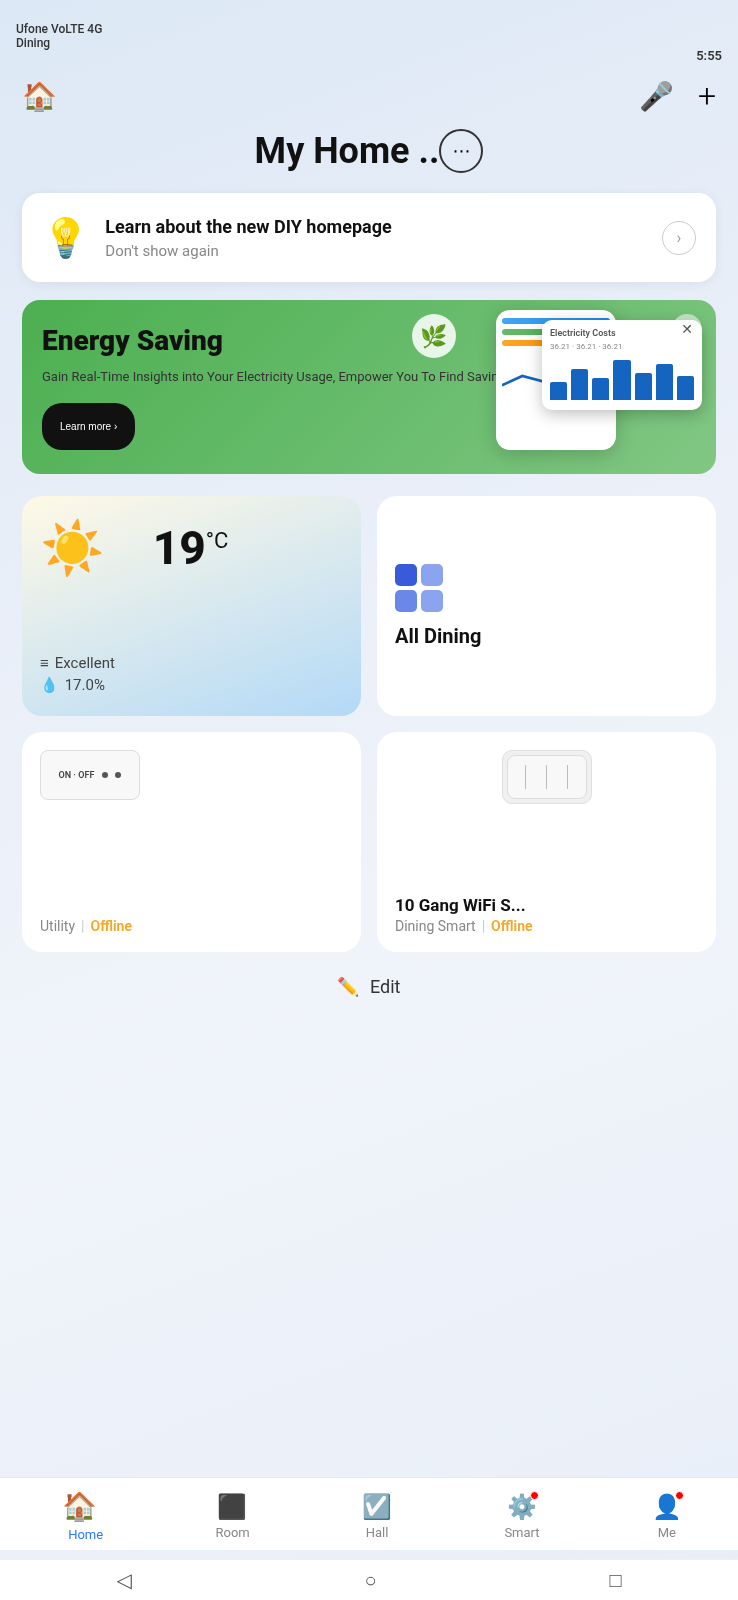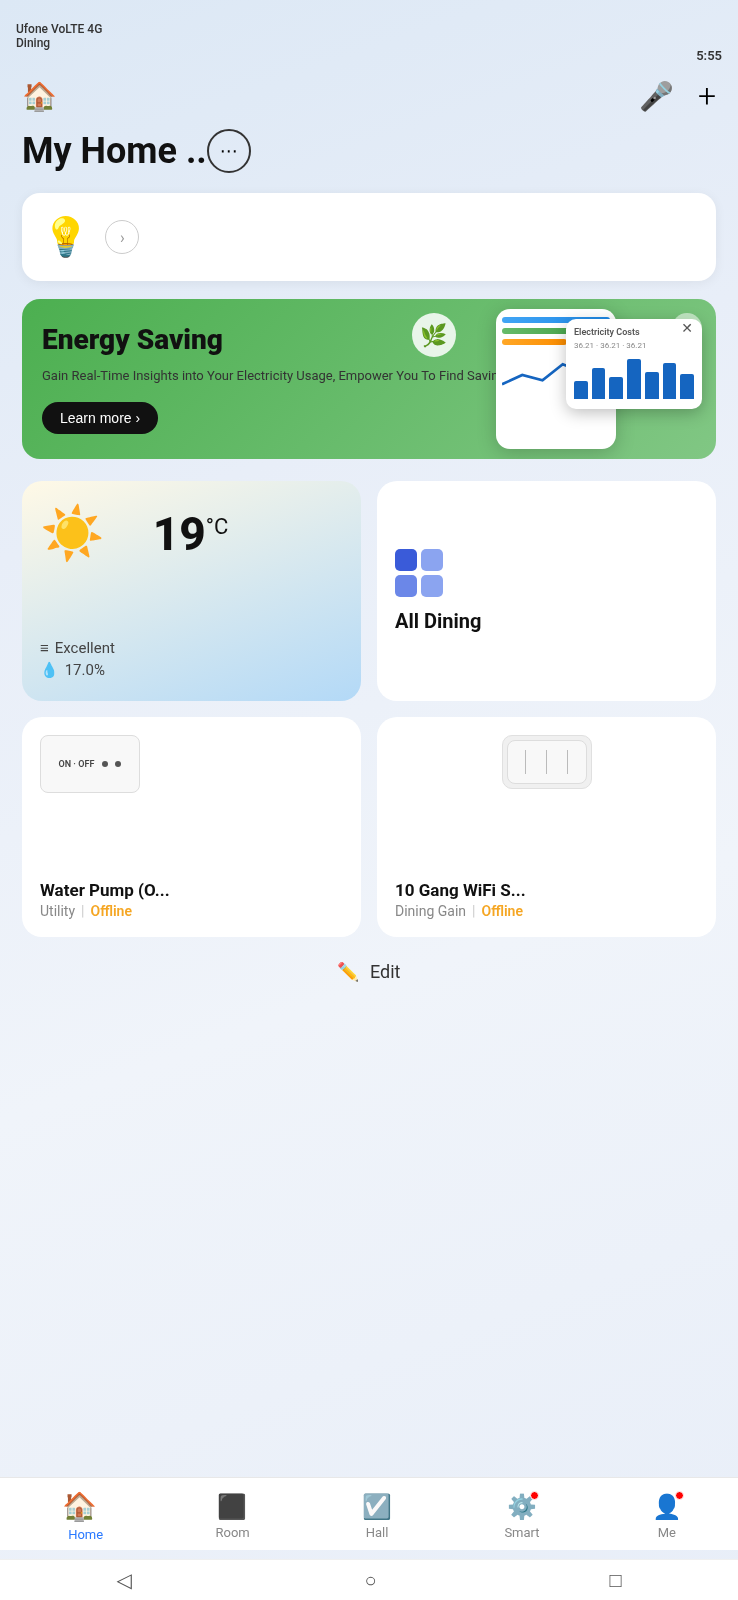--- a/index.html
+++ b/index.html
@@ -37,21 +37,21 @@
       cursor: pointer;
     }
     .nav-right { display: flex; gap: 24px; align-items: center; }
 
     
     .main-content { padding: 0 22px; }
 
     
     .page-title-row {
       display: flex;
-      justify-content: flex-start;
+      justify-content: center;
       align-items: center;
       margin-bottom: 20px;
     }
     .page-title {
       font-size: 36px;
       font-weight: 700;
       color: #111;
     }
     .more-btn {
       width: 44px;
@@ -129,22 +129,22 @@
       font-size: 13px;
       color: #333;
       line-height: 1.5;
       margin-bottom: 16px;
     }
     .learn-more-btn {
       background: #111;
       color: white;
       border: none;
       border-radius: 20px;
-      padding: 8px 18px;
-      font-size: 14px;
+      padding: 18px 18px;
+      font-size: 10px;
       cursor: pointer;
       display: inline-flex;
       align-items: center;
       gap: 4px;
     }
     .phone-mockup {
       width: 120px;
       height: 140px;
       background: white;
       border-radius: 14px;
@@ -167,21 +167,21 @@
       border-radius: 3px;
     }
     .phone-bar-2 { width: 80%; background: linear-gradient(90deg, #66bb6a, #43a047); }
     .phone-bar-3 { width: 60%; background: linear-gradient(90deg, #ffa726, #fb8c00); }
     .phone-chart {
       width: 100%;
       height: 40px;
       margin-top: 4px;
     }
     .chart-card {
-      width: 136px;
+      width: 160px;
       height: 90px;
       background: white;
       border-radius: 10px;
       box-shadow: 0 4px 16px rgba(0,0,0,0.25);
       position: absolute;
       right: 14px;
       top: 20px;
       padding: 8px;
       z-index: 4;
     }
@@ -377,21 +377,21 @@
     .water-pump-card {
       background: white;
       border-radius: 20px;
       padding: 18px;
       display: flex;
       flex-direction: column;
       min-height: 220px;
     }
     .pump-switch-img {
       width: 100px;
-      height: 58px;
+      height: 50px;
       background: #f8f8f8;
       border-radius: 8px;
       border: 1.5px solid #ddd;
       margin-bottom: 14px;
       display: flex;
       align-items: center;
       justify-content: space-evenly;
       padding: 16px 10px;
       align-self: flex-start;
     }
@@ -454,20 +454,24 @@
 
   <div class="page-title-row">
     <h1 class="page-title">My Home ..</h1>
     <button class="more-btn">
       <span>⋯</span>
     </button>
   </div>
 
   <div class="info-card">
     <div class="info-card-icon">💡</div>
+    <div class="info-card-text">
+      <div class="info-card-title">Learn about the new DIY homepage</div>
+      <div class="info-card-subtitle">Don't show again</div>
+    </div>
     <div class="info-card-arrow">›</div>
   </div>
 
   <div class="energy-banner">
     <div class="energy-text">
       <div class="energy-title">Energy Saving</div>
       <div class="energy-subtitle">Gain Real-Time Insights into Your Electricity Usage, Empower You To Find Savings.</div>
       <button class="learn-more-btn">
         <span>Learn more ›</span>
       </button>
@@ -538,40 +542,39 @@
 
   <div class="grid-section">
 
     <div class="water-pump-card">
       <div class="pump-switch-img">
         <div style="font-size:9px;font-weight:600;color:#444;">ON · OFF</div>
         <div class="switch-dot"></div>
         <div class="switch-dot"></div>
       </div>
       <div style="flex:1;"></div>
-      <div class="device-name">Water Pump (O...</div>
       <div class="device-meta">
         <span>Utility</span>
         <span class="separator">|</span>
         <span class="offline-badge">Offline</span>
       </div>
     </div>
 
     <div class="wifi-card">
       <div class="wifi-switch-img">
         <div class="switch-body">
           <div class="switch-line"></div>
           <div class="switch-line"></div>
           <div class="switch-line"></div>
         </div>
       </div>
       <div style="flex:1;"></div>
       <div class="device-name">10 Gang WiFi S...</div>
       <div class="device-meta">
-        <span>Dining Gain</span>
+        <span>Dining Smart</span>
         <span class="separator">|</span>
         <span class="offline-badge">Offline</span>
       </div>
     </div>
 
   </div>
 
   <div class="edit-section">
     <div class="edit-btn">
       <span>✏️</span>

